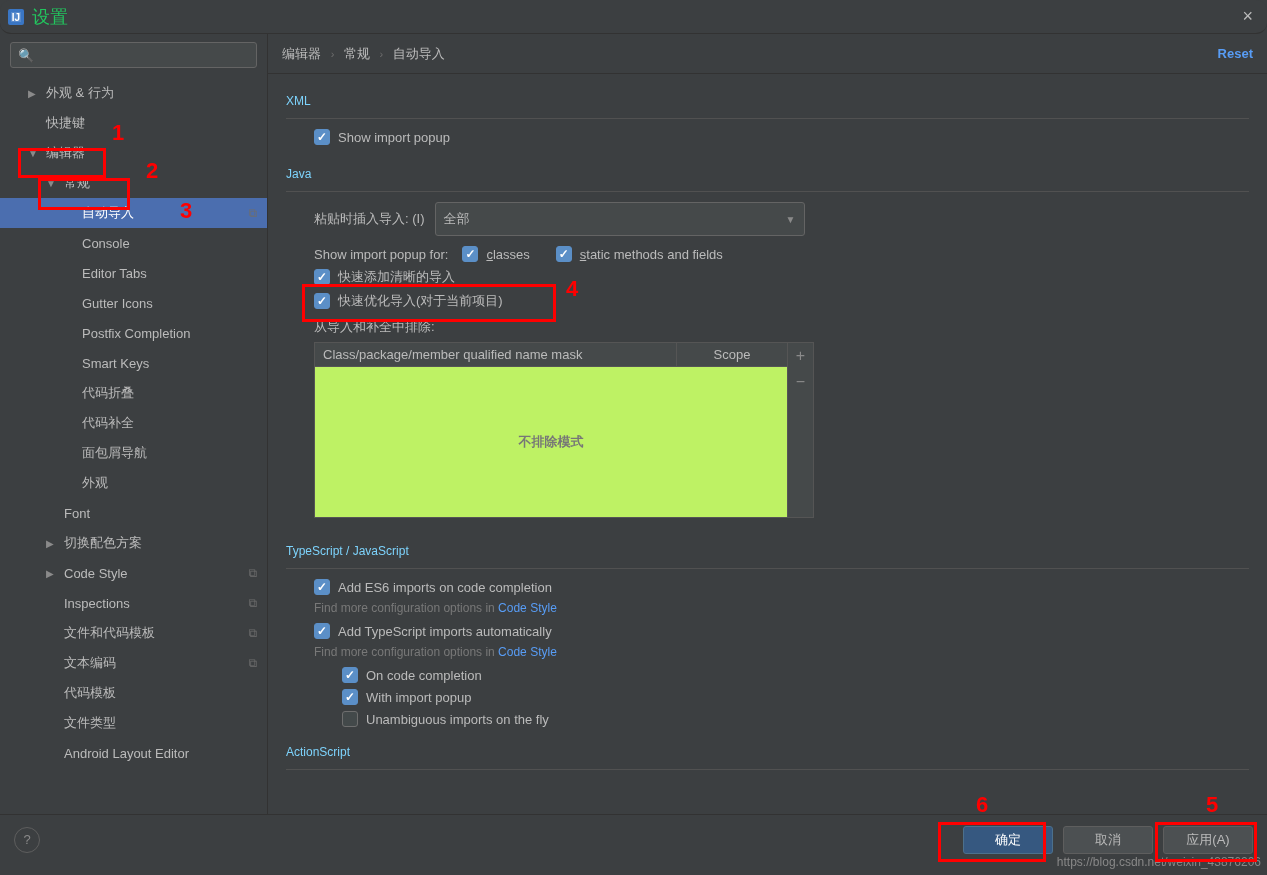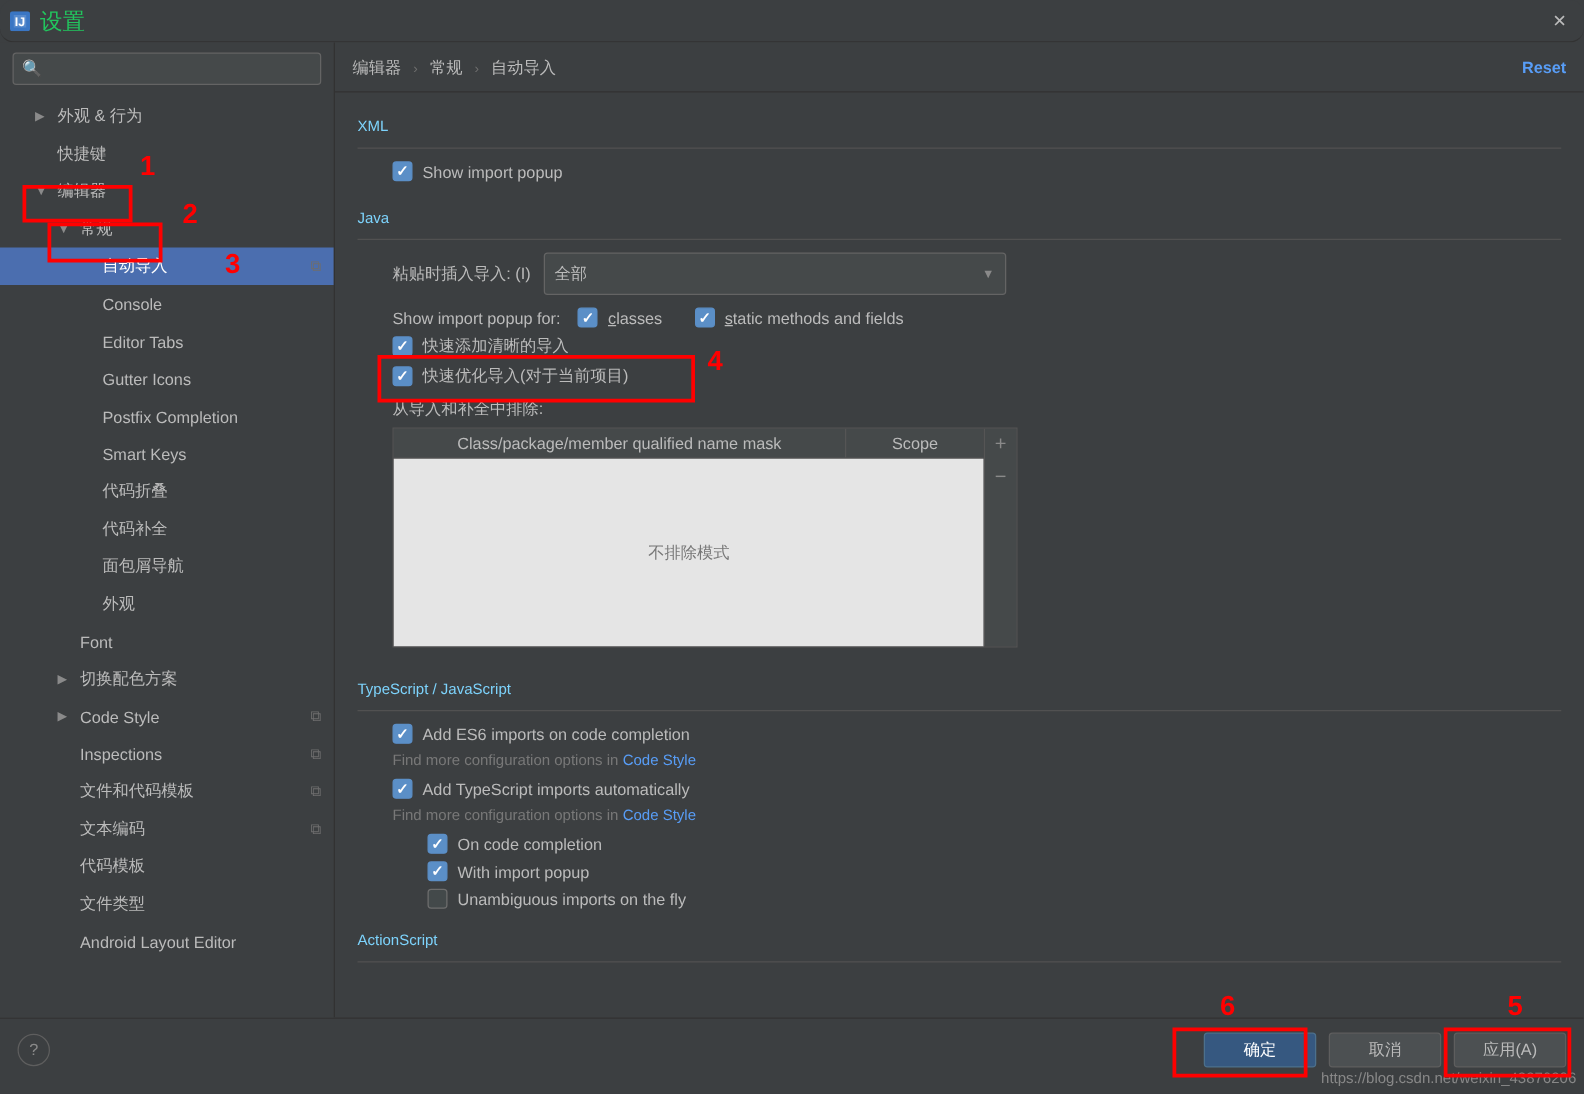--- a/index.html
+++ b/index.html
@@ -54,23 +54,23 @@
 
 .form-row { display: flex; align-items: center; margin: 8px 0; }
 .form-label { color: #bbb; margin-right: 10px; }
 .select { width: 370px; height: 26px; background: #45494a; border: 1px solid #646464; border-radius: 3px; color: #bbb; padding: 16px 8px; display: flex; align-items: center; justify-content: space-between; cursor: pointer; }
 .select .car { color: #8a8a8a; font-size: 10px; }
 
 .exclude-table { border: 1px solid #555; width: 500px; margin-top: 6px; display: flex; }
 .exclude-main { flex: 1; }
 .exclude-head { display: flex; background: #45494a; border-bottom: 1px solid #555; }
 .exclude-head .col { padding: 4px 8px; color: #bbb; border-right: 1px solid #555; }
-.col-name { flex: 1; text-align: center; }
+.col-name { flex: 1; }
 .col-scope { width: 110px; text-align: center; border-right: none !important;}
-.exclude-body { height: 150px; background: #e5e5e5; display: flex; align-items: center; justify-content: center; color: #777; }
+.exclude-body { height: 150px; background: #bef264; display: flex; align-items: center; justify-content: center; color: #777; font-weight: bold; }
 .exclude-side { width: 26px; background: #45494a; border-left: 1px solid #555; display: flex; flex-direction: column; align-items: center; }
 .side-btn { width: 100%; height: 26px; display: flex; align-items: center; justify-content: center; color: #8a8a8a; cursor: pointer; font-size: 16px; }
 
 .hint { color: #787878; font-size: 12px; margin: 2px 0 8px 28px; }
 .hint a { color: #589df6; text-decoration: none; cursor: pointer; }
 
 .footer { height: 50px; border-top: 1px solid #323232; display: flex; align-items: center; padding: 0 14px; }
 .help-btn { width: 26px; height: 26px; border: 1px solid #5e5e5e; border-radius: 50%; display: flex; align-items: center; justify-content: center; color: #8a8a8a; cursor: pointer; }
 .btn-group { margin-left: auto; display: flex; gap: 10px; }
 .btn { min-width: 90px; height: 28px; border: 1px solid #5e5e5e; background: #4c5052; color: #bbb; border-radius: 3px; cursor: pointer; display: flex; align-items: center; justify-content: center; padding: 0 14px; }

